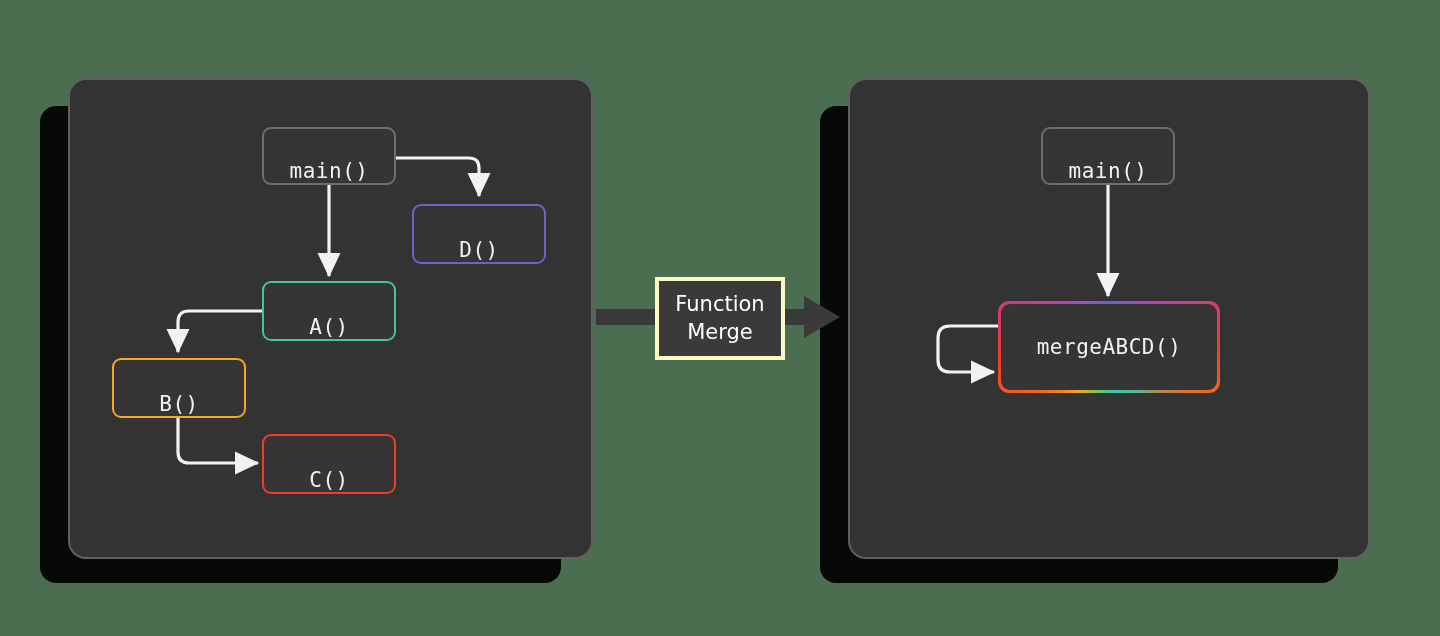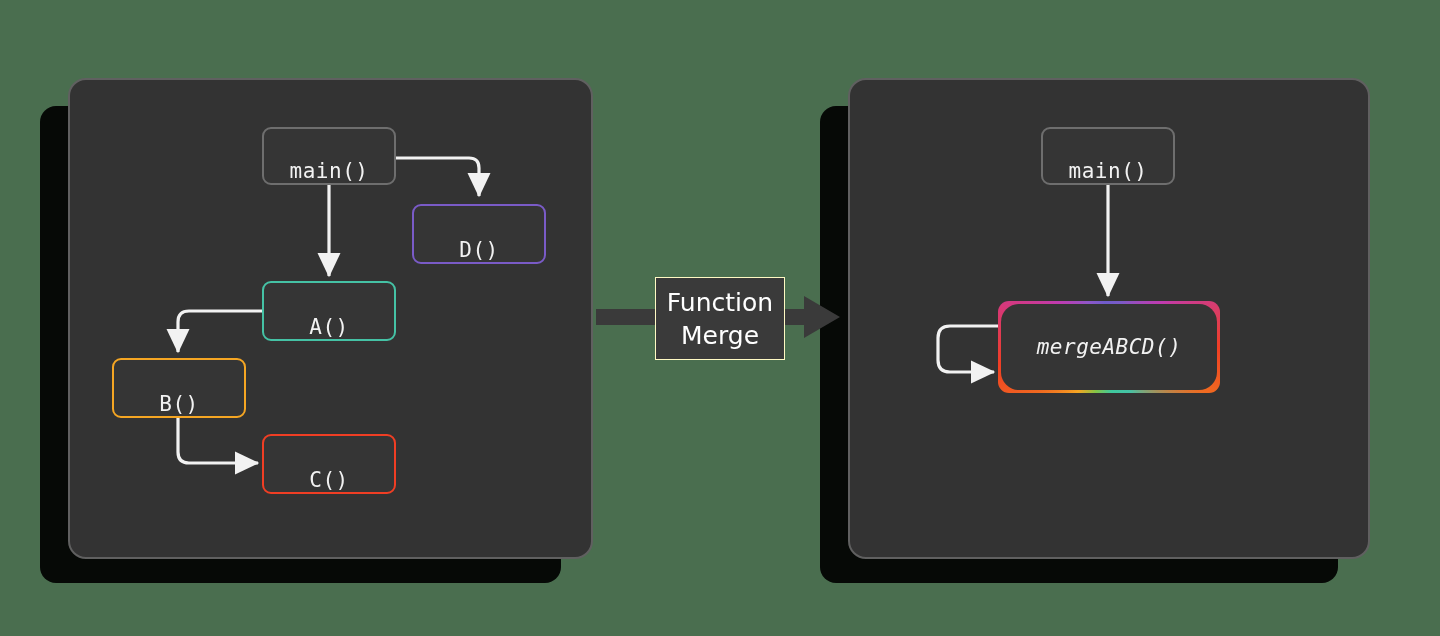--- a/index.html
+++ b/index.html
@@ -89,30 +89,29 @@
         #f06a20 260deg,
         #45c2a5 300deg,
         #3fc99e 322deg,
         #86c545 342deg,
         #f5a623 360deg);
     z-index: 0;
   }
   .rainbow-inner {
     position: absolute;
     inset: 3px;
-    border-radius: 18px;
+    border-radius: 9px;
     background: #353535;
     display: flex;
     align-items: center;
     justify-content: center;
     color: #f2f2f2;
     font-family: "DejaVu Sans Mono", monospace;
     font-size: 21px;
     z-index: 1;
-    font-style: italic;
   }
 
   
   .edges {
     position: absolute;
     left: 0; top: 0;
     width: 1440px;
     height: 636px;
     pointer-events: none;
     z-index: 3;
@@ -127,28 +126,28 @@
     height: 58px;
     z-index: 2;
   }
   #transform-label {
     position: absolute;
     left: 655px;
     top: 277px;
     width: 130px;
     height: 83px;
     background: #3a3a3a;
-    border: 1px solid #fef9c3;
+    border: 4px solid #fef9c3;
     display: flex;
     flex-direction: column;
     align-items: center;
     justify-content: center;
     color: #ffffff;
     font-family: "DejaVu Sans", sans-serif;
-    font-size: 25px;
+    font-size: 21px;
     line-height: 1.32;
     text-align: center;
     box-sizing: border-box;
     z-index: 6;
   }
 </style>
 </head>
 <body>
 
 <div id="stage">

